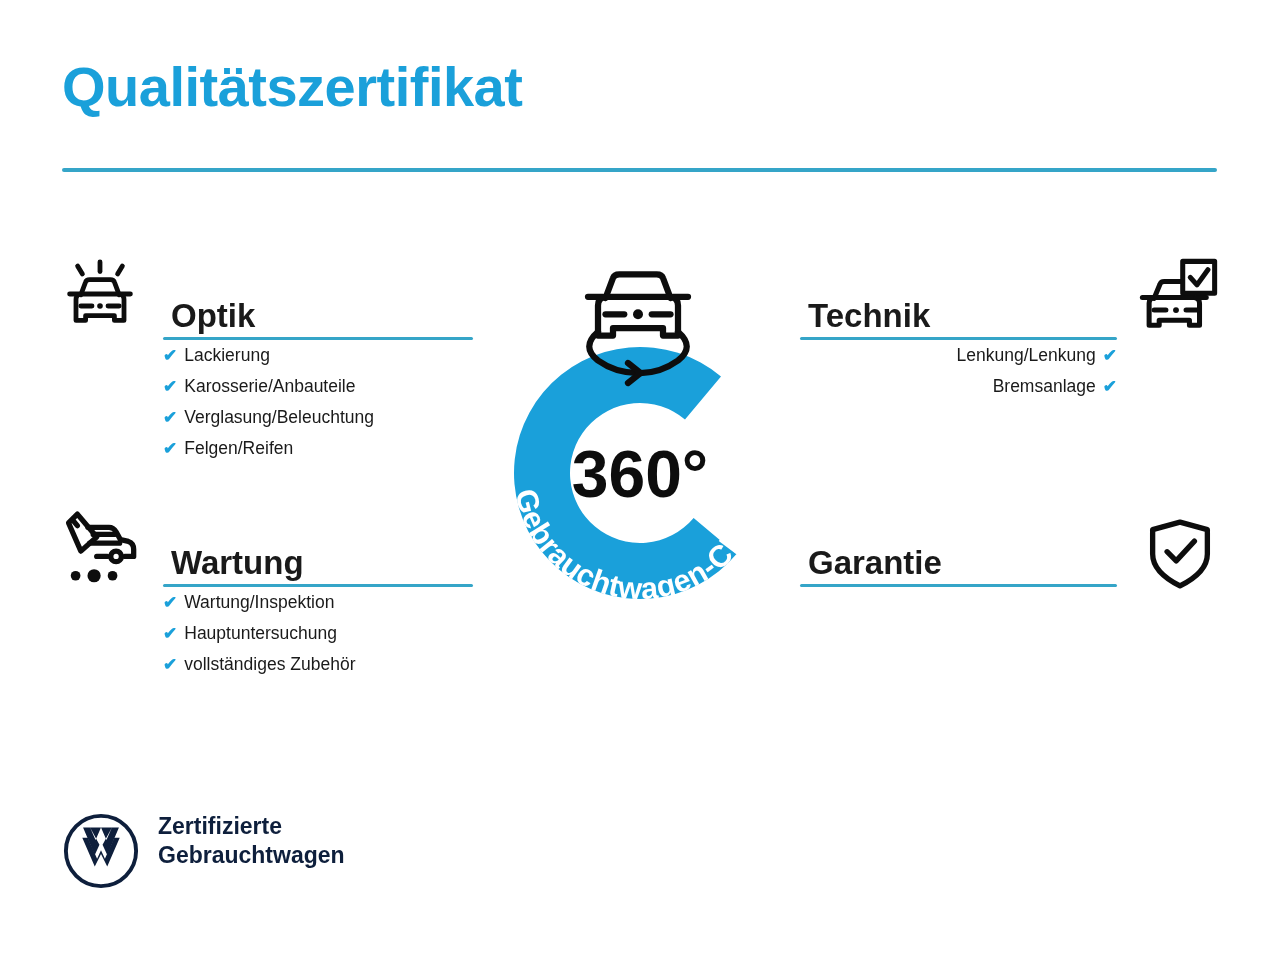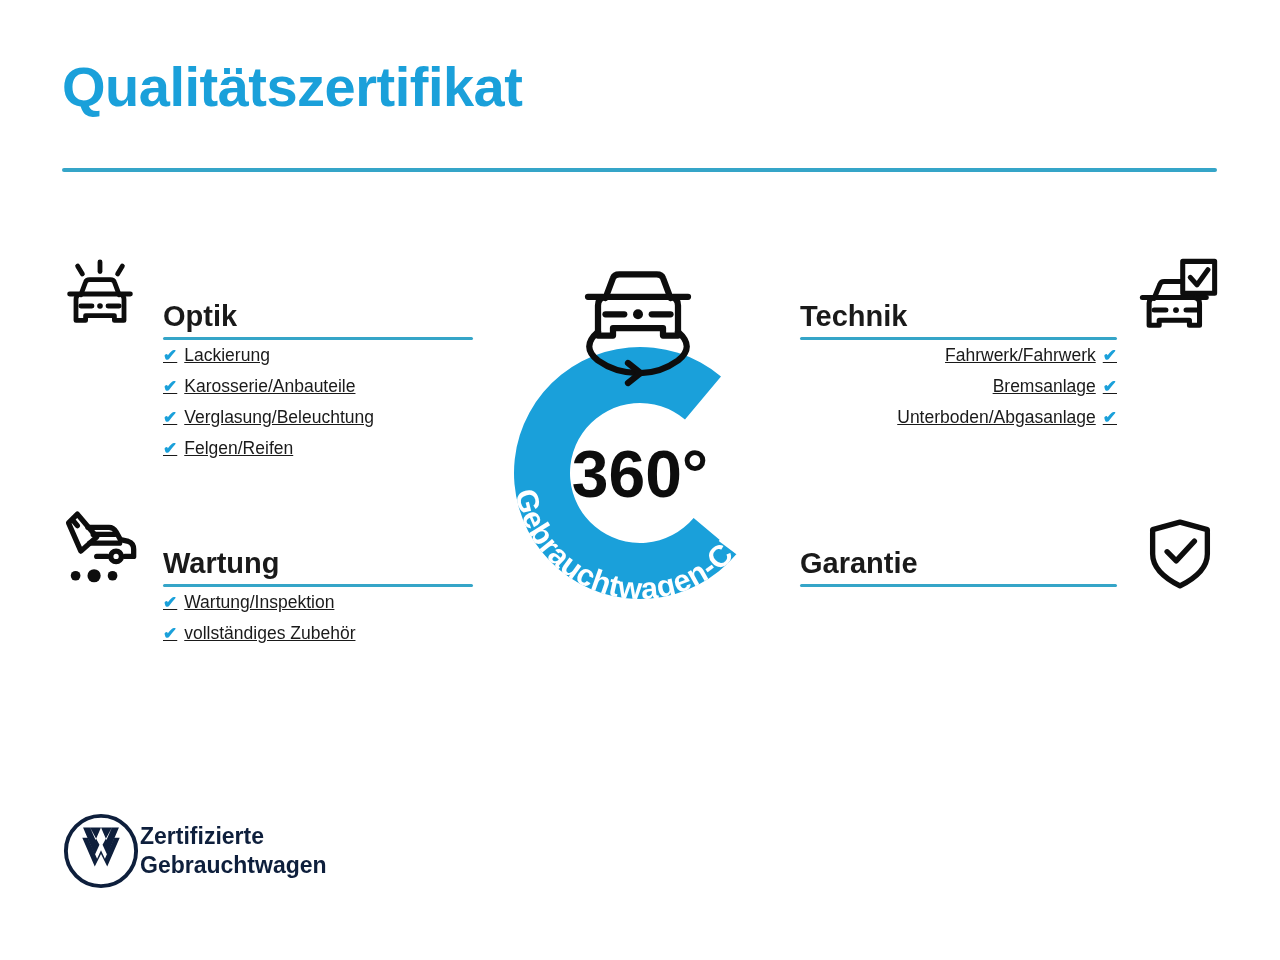--- a/index.html
+++ b/index.html
@@ -45,25 +45,26 @@
   }
 
   .block { position: absolute; }
 
   
   .sec-head {
     position: relative;
     height: 44px;
   }
   .sec-title {
-    font-size: 29px;
+    font-size: 33px;
     font-weight: bold;
     color: #1a1a1a;
     line-height: 40px;
     white-space: nowrap;
+    margin-left: 8px;
   }
   .sec-rule {
     position: absolute;
     left: 0;
     bottom: 0px;
     width: 100%;
     height: 3px;
     background: #35a5c8;
     border-radius: 2px;
   }
@@ -72,21 +73,20 @@
   ul.checklist {
     list-style: none;
     margin: 0;
     padding: 0;
   }
   ul.checklist li {
     font-size: 17.5px;
     line-height: 30px;
     color: #1a1a1a;
     white-space: nowrap;
-    text-decoration: underline;
   }
   .check {
     color: #1aa0da;
     font-size: 17px;
     font-weight: bold;
   }
 
   
   .left-list { text-align: left; padding-left: 8px; }
   .left-list .check { margin-right: 7px; }
@@ -112,21 +112,21 @@
     width: 350px;
     height: 390px;
   }
 
   
   .footer {
     position: absolute;
     left: 62px;
     top: 812px;
     display: flex;
-    align-items: center;
+    gap: 18px;
   }
   .vw-mark { width: 78px; height: 78px; display: block; }
   .footer-text {
     font-size: 23px;
     font-weight: bold;
     line-height: 29px;
     color: #0e1f3c;
     white-space: pre-line;
   }
 </style>
@@ -171,20 +171,21 @@
     </svg>
   </div>
 
   <div class="block" style="left:163px; top:543px; width:310px;">
     <div class="sec-head left-head">
       <div class="sec-title">Wartung</div>
       <div class="sec-rule"></div>
     </div>
     <ul class="checklist left-list">
       <li><span class="check">✔</span><span>Wartung/Inspektion</span></li>
+      <li><span class="check">✔</span><span>Hauptuntersuchung</span></li>
       <li><span class="check">✔</span><span>vollständiges Zubehör</span></li>
     </ul>
   </div>
 
   <div class="sec-icon" style="left:58px; top:508px;">
     <svg viewBox="0 0 100 100" width="88" height="88" fill="none" stroke="#0d0d0d" stroke-width="6" stroke-linecap="round" stroke-linejoin="round">
 
       <path d="M12 17 L22 7 L44 33 L26 49 Z"></path>
       <line x1="17" y1="14" x2="22" y2="20"></line>
 
@@ -199,23 +200,22 @@
       <circle cx="62" cy="77" r="5.5" fill="#0d0d0d" stroke="none"></circle>
     </svg>
   </div>
 
   <div class="block" style="left:800px; top:296px; width:317px;">
     <div class="sec-head right-head">
       <div class="sec-title">Technik</div>
       <div class="sec-rule"></div>
     </div>
     <ul class="checklist right-list">
-      <li><span>Fahrwerk/Fahrwerk</span><span class="check">✔</span></li>
+      <li><span>Lenkung/Lenkung</span><span class="check">✔</span></li>
       <li><span>Bremsanlage</span><span class="check">✔</span></li>
-      <li><span>Unterboden/Abgasanlage</span><span class="check">✔</span></li>
     </ul>
   </div>
 
   <div class="sec-icon" style="left:1134px; top:258px;">
     <svg viewBox="0 0 100 100" width="84" height="84" fill="none" stroke="#0d0d0d" stroke-width="6" stroke-linecap="round" stroke-linejoin="round">
 
       <path d="M24 48 L31 31 Q32 28 36 28 L56 28"></path>
 
       <path d="M18 54 Q18 48 24 47 L72 47 Q78 48 78 54 L78 80 L66 80 L66 74 L30 74 L30 80 L18 80 Z"></path>
       <line x1="10" y1="47" x2="22" y2="47"></line>

